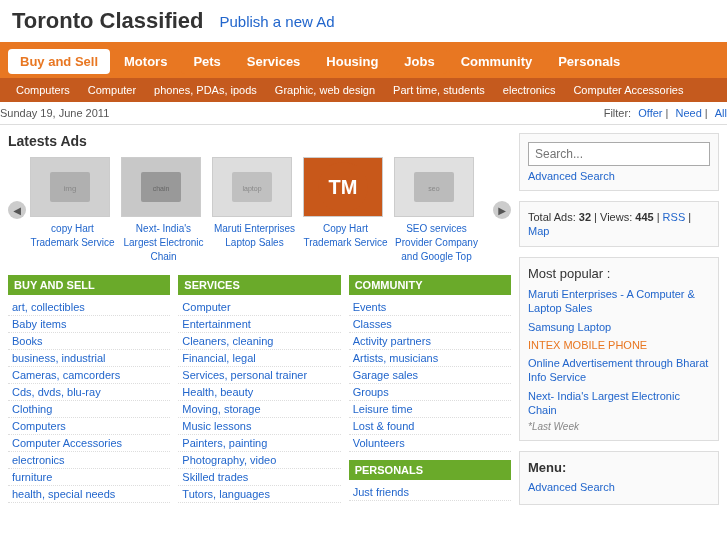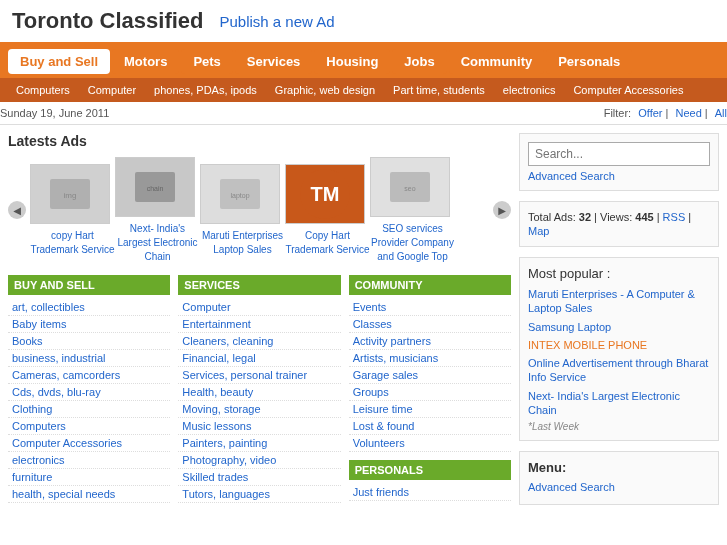--- a/index.html
+++ b/index.html
@@ -27,21 +27,21 @@
     
     #main { display: flex; gap: 0; padding: 8px; }
     #left-content { flex: 1; min-width: 0; }
 
     
     .section-title { font-size: 14px; font-weight: bold; color: #333; margin-bottom: 8px; }
 
     
     .carousel { display: flex; align-items: center; gap: 4px; margin-bottom: 12px; }
     .carousel-btn { width: 18px; height: 18px; background: #ccc; border-radius: 50%; display: flex; align-items: center; justify-content: center; cursor: pointer; font-size: 10px; color: #555; flex-shrink: 0; }
-    .carousel-items { display: flex; overflow: hidden; flex: 1; align-items: center; }
+    .carousel-items { display: flex; gap: 6px; overflow: hidden; flex: 1; }
     .carousel-item { width: 85px; text-align: center; cursor: pointer; }
     .carousel-img { width: 80px; height: 60px; background: #e8e8e8; border: 1px solid #ccc; display: flex; align-items: center; justify-content: center; margin-bottom: 4px; font-size: 9px; color: #888; }
     .carousel-label { font-size: 10px; color: #2266cc; text-decoration: none; line-height: 1.2; }
 
     
     .category-columns { display: flex; gap: 8px; }
     .cat-col { flex: 1; }
     .cat-header { background: #6aaa2a; color: #fff; font-weight: bold; font-size: 11px; padding: 4px 6px; margin-bottom: 4px; }
     .cat-item { display: block; color: #2266cc; font-size: 11px; padding: 2px 4px; text-decoration: none; cursor: pointer; border-bottom: 1px dotted #ddd; }
     .cat-header.community { background: #6aaa2a; }

